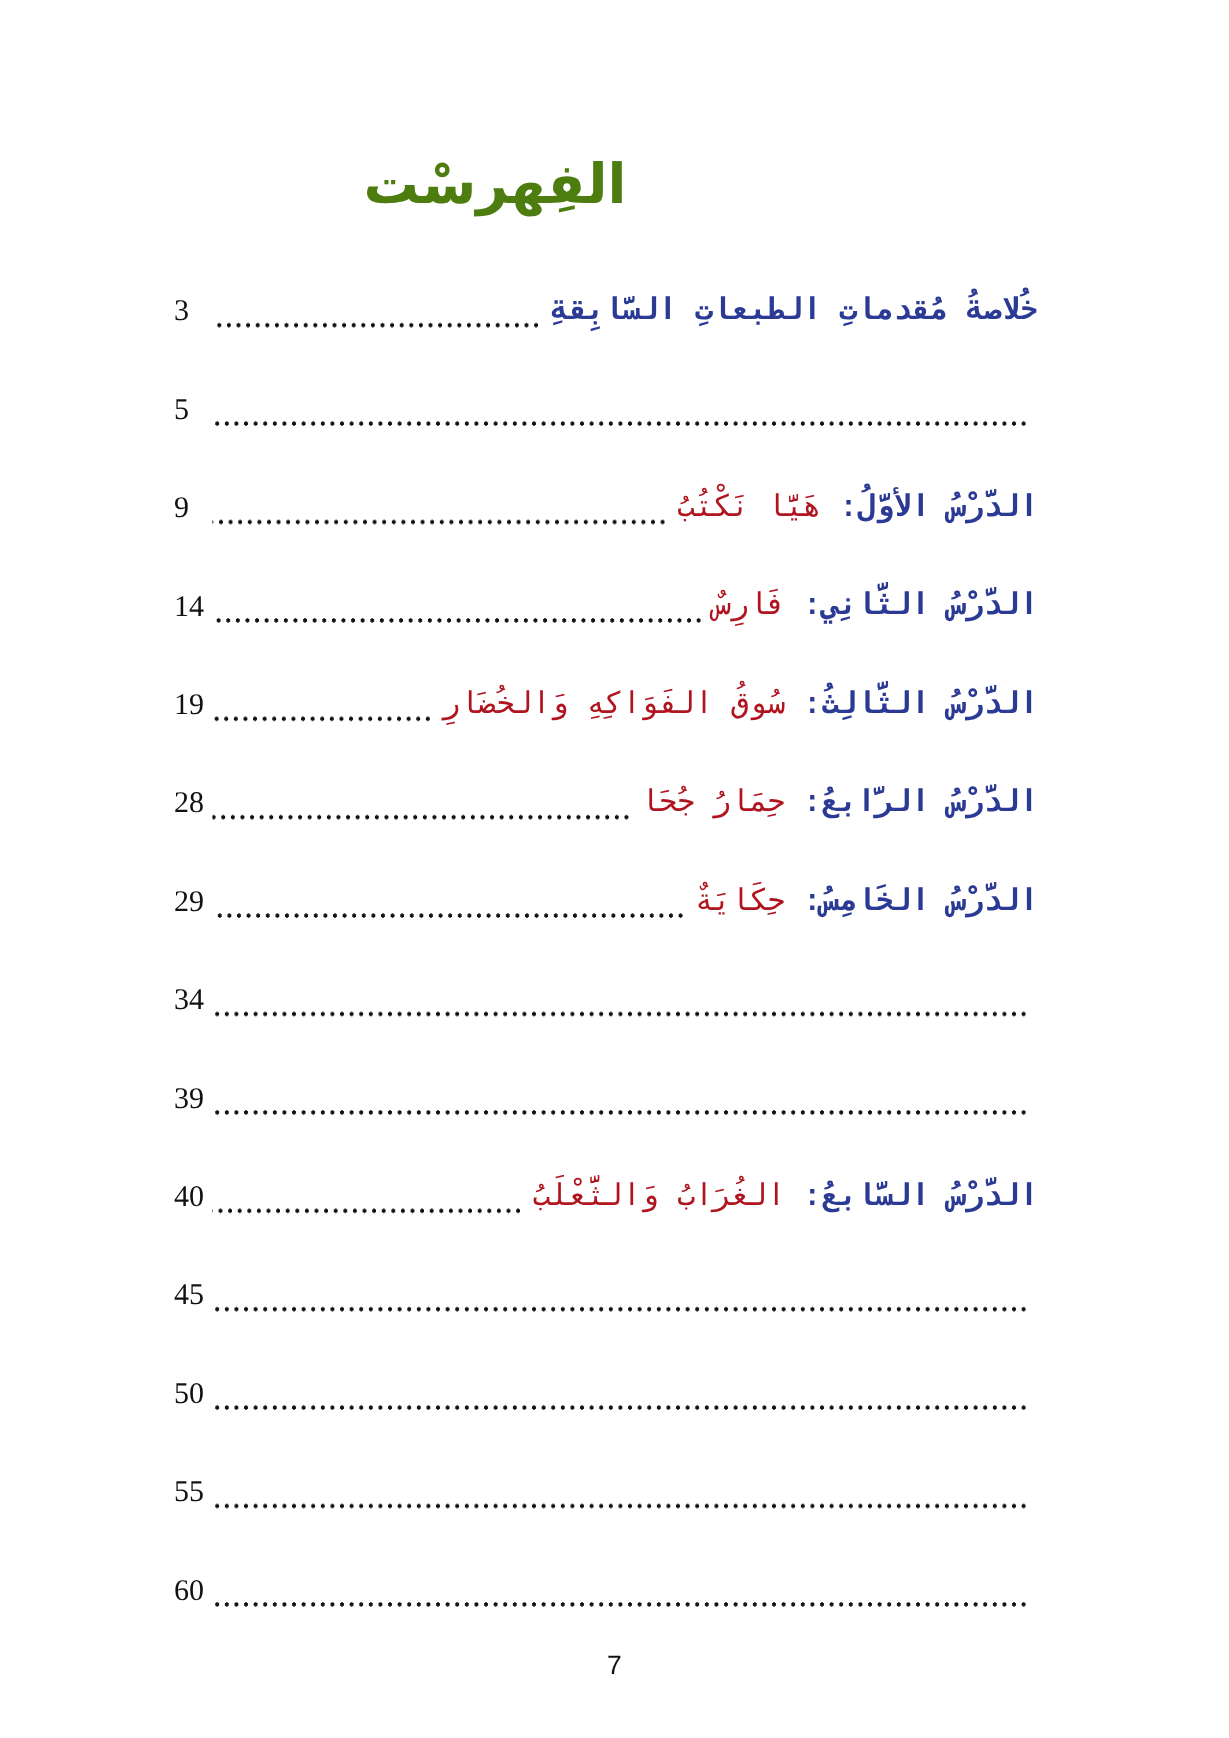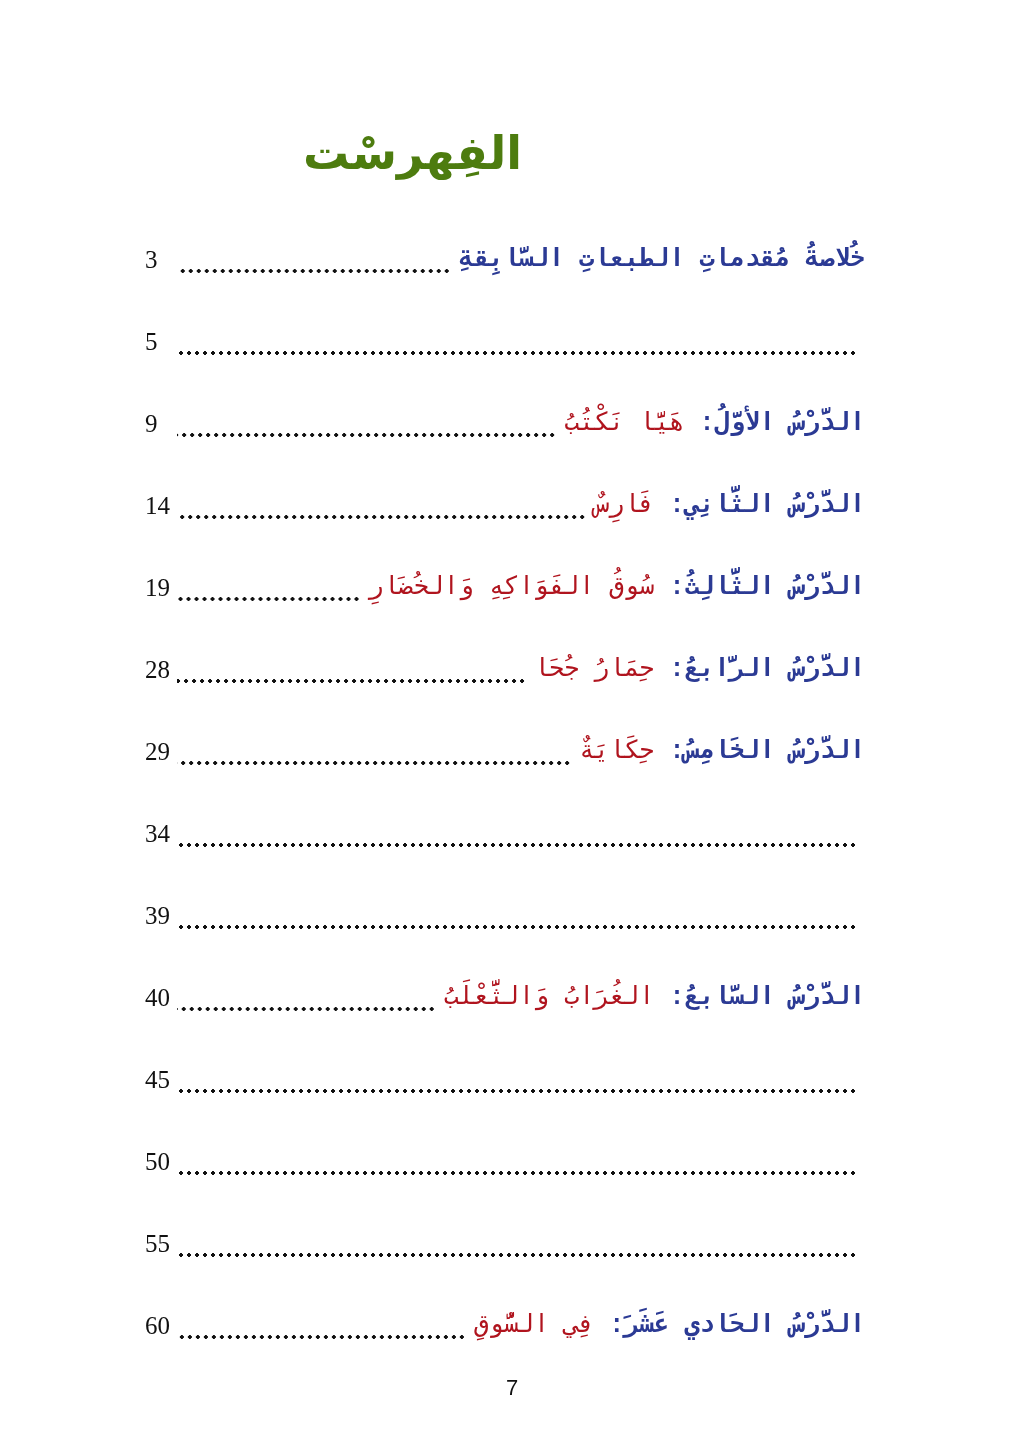--- a/index.html
+++ b/index.html
@@ -160,20 +160,19 @@
     <span class="leader"></span>
     <span class="page-num">50</span>
   </div>
 
   <div class="toc-row" style="top:984px">
     <span class="leader"></span>
     <span class="page-num">55</span>
   </div>
 
   <div class="toc-row" style="top:1066px">
-    <span class="entry-title"><span class="entry-label">الدَّرْسُ الحَادي عَشَرَ:</span> <span class="entry-subtitle">فِي السُّوقِ</span></span>
     <span class="leader"></span>
     <span class="page-num">60</span>
   </div>
 
 </div>
 
 <div class="footer-page">7</div>
 
 </body></html>

